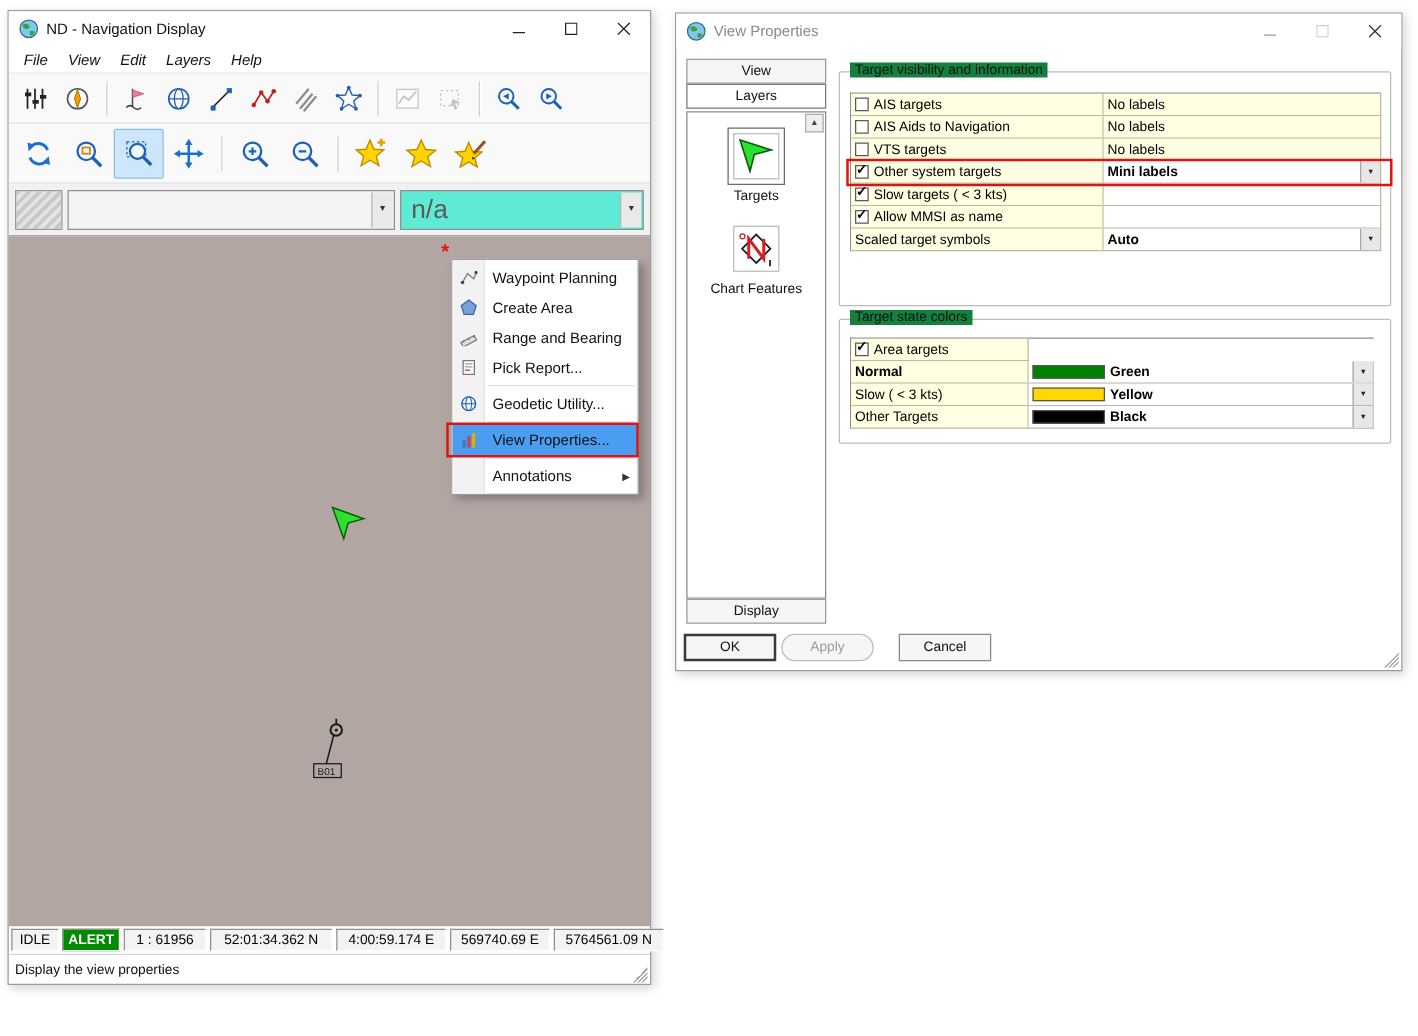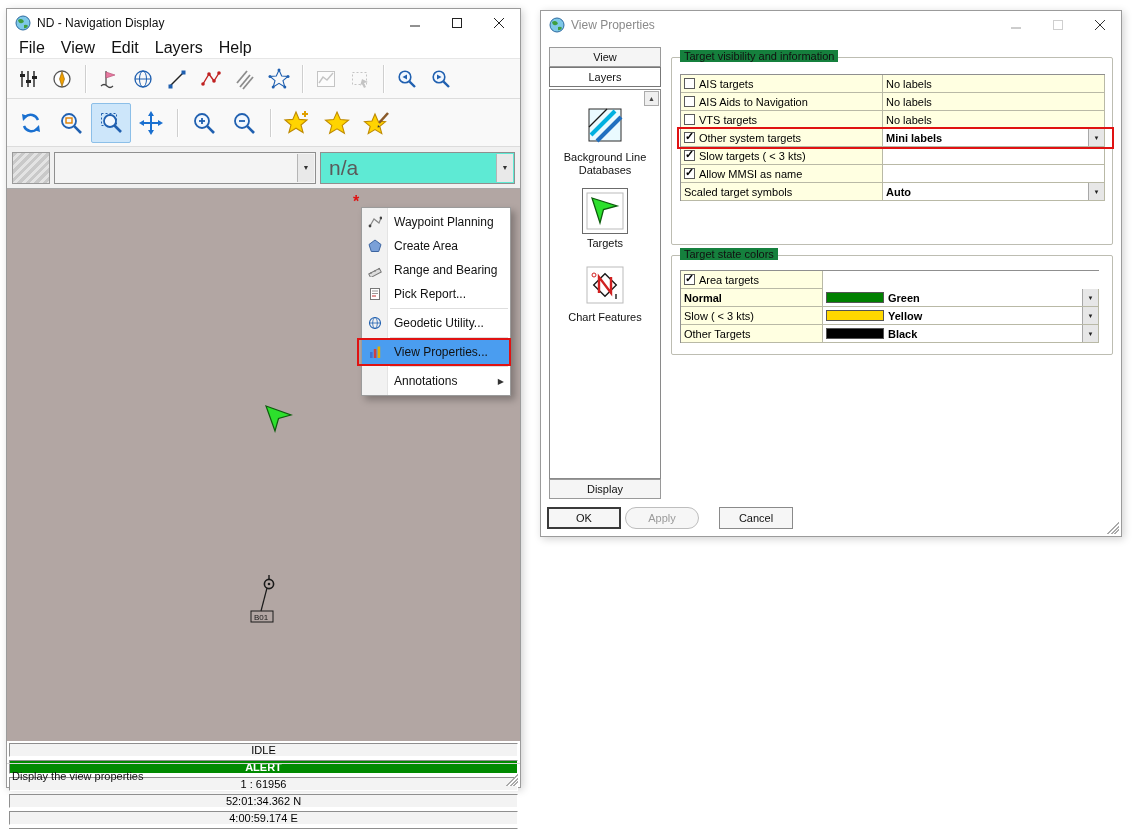--- a/index.html
+++ b/index.html
@@ -8,21 +8,21 @@
   .window{position:absolute;background:#fff;border:1px solid #9b9b9b;box-shadow:2px 2px 8px rgba(0,0,0,.18);}
 
   
   .titlebar{height:28px;display:flex;align-items:center;padding-left:8px;position:relative;background:#fff;}
   .titlebar .title{font-size:12px;margin-left:6px;color:#111;}
   .dlg .titlebar .title{color:#8a8a8a;}
   .win-btns{position:absolute;right:0;top:0;height:28px;display:flex;}
   .win-btn{width:42px;height:28px;display:flex;align-items:center;justify-content:center;}
 
   
-  .menubar{height:22px;display:flex;align-items:center;padding-left:4px;font-size:16px;background:#fff;border-bottom:1px solid #e6e6e6;}
+  .menubar{height:22px;display:flex;align-items:center;padding-left:4px;font-size:12px;background:#fff;border-bottom:1px solid #e6e6e6;font-style:italic;}
   .menu-item{padding:2px 8px;color:#111;}
   .toolbar{display:flex;align-items:center;background:#f9f9f9;border-bottom:1px solid #dcdcdc;padding-left:4px;}
   .tb1{height:40px;}
   .tb2{height:48px;}
   .tool-btn{width:34px;height:32px;display:flex;align-items:center;justify-content:center;border:1px solid transparent;border-radius:2px;}
   .tb2 .tool-btn{width:40px;height:40px;}
   .tool-btn.selected{background:#cde6fa;border:1px solid #8cbfe8;}
   .tool-btn.disabled{opacity:.55;}
   .tool-sep{width:1px;height:28px;background:#cfcfcf;margin:0 6px;box-shadow:1px 0 0 #fff;}
 
@@ -44,21 +44,21 @@
   .menu-gutter{position:absolute;left:0;top:0;bottom:0;width:26px;background:#f2f2f2;border-right:1px solid #e4e4e4;}
   .menu-row{height:24px;display:flex;align-items:center;position:relative;font-size:12px;color:#111;}
   .menu-row .mi-icon{width:26px;display:flex;justify-content:center;flex:none;z-index:1;}
   .menu-row .mi-label{padding-left:6px;z-index:1;white-space:nowrap;}
   .menu-row.selected{background:#4a9df0;}
   .menu-row .mi-sub{position:absolute;right:6px;font-size:8px;color:#333;}
   .menu-sep{height:1px;background:#dedede;margin:2px 2px 2px 28px;}
   .red-box{position:absolute;left:-5px;right:-1px;top:-2px;bottom:-2px;border:2px solid #e01212;z-index:2;pointer-events:none;}
 
   
-  .statusbar{position:absolute;left:0;right:0;display:flex;gap:3px;padding:2px 2px;font-size:11px;flex-direction:column;}
+  .statusbar{position:absolute;left:0;right:0;display:flex;gap:3px;padding:2px 2px;font-size:11px;}
   .sb-cell{border:1px solid;border-color:#8f8f8f #ffffff #ffffff #8f8f8f;background:#f3f3f3;display:flex;align-items:center;justify-content:center;padding:0 5px;height:18px;white-space:nowrap;}
   .sb-cell.alert{background:#008a00;color:#fff;font-weight:bold;}
   .statusline{position:absolute;left:0;right:0;display:flex;align-items:center;font-size:11px;padding-left:5px;color:#111;border-top:1px solid #d5d5d5;}
   .grip{position:absolute;right:2px;bottom:2px;width:12px;height:12px;background:
     linear-gradient(135deg,transparent 50%,#aaa 50%,#aaa 57%,#fff 57%,#fff 64%,#aaa 64%,#aaa 71%,#fff 71%,#fff 78%,#aaa 78%,#aaa 85%,#fff 85%);}
 
   
   .tab-btn{position:absolute;width:112px;height:20px;border:1px solid #9a9a9a;background:#f5f5f5;font-size:11px;display:flex;align-items:center;justify-content:center;color:#111;}
   .tab-btn.active{background:#ffffff;border-color:#777;}
   .layer-list{position:absolute;border:1px solid #8a8a8a;background:#fff;}
@@ -447,31 +447,20 @@
   </div>
 
   <div class="tab-btn" style="left:8px;top:36px;">View</div>
   <div class="tab-btn active" style="left:8px;top:56px;">Layers</div>
 
   <div class="layer-list" style="left:8px;top:78px;width:112px;height:390px;">
     <span class="list-scroll-up">
         <span>▲</span>
       </span>
 
-    <div class="layer-item">
-      <span class="layer-icon">
-        <svg width="40" height="40">
-            <rect x="4" y="4" width="32" height="32" fill="#eafaff" stroke="#2a2a2a"></rect>
-            <line x1="6" y1="30" x2="30" y2="6" stroke="#00b0e0" stroke-width="4"></line>
-            <line x1="12" y1="36" x2="36" y2="12" stroke="#2070c0" stroke-width="4"></line>
-            <line x1="4" y1="22" x2="22" y2="4" stroke="#1a1a1a" stroke-width="1.2"></line>
-          </svg>
-      </span>
-      <span class="layer-label">Background Line Databases</span>
-    </div>
 
 
     <div class="layer-item selected">
       <span class="layer-icon">
         <svg width="40" height="40">
             <rect x="2" y="2" width="36" height="36" fill="#fff" stroke="#bbb"></rect>
             <polygon points="7,7 32,15 18.5,18.5 15,32" fill="#2ce02c" stroke="#0c5c0c" stroke-width="1.3"></polygon>
           </svg>
       </span>
       <span class="layer-label">Targets</span>

